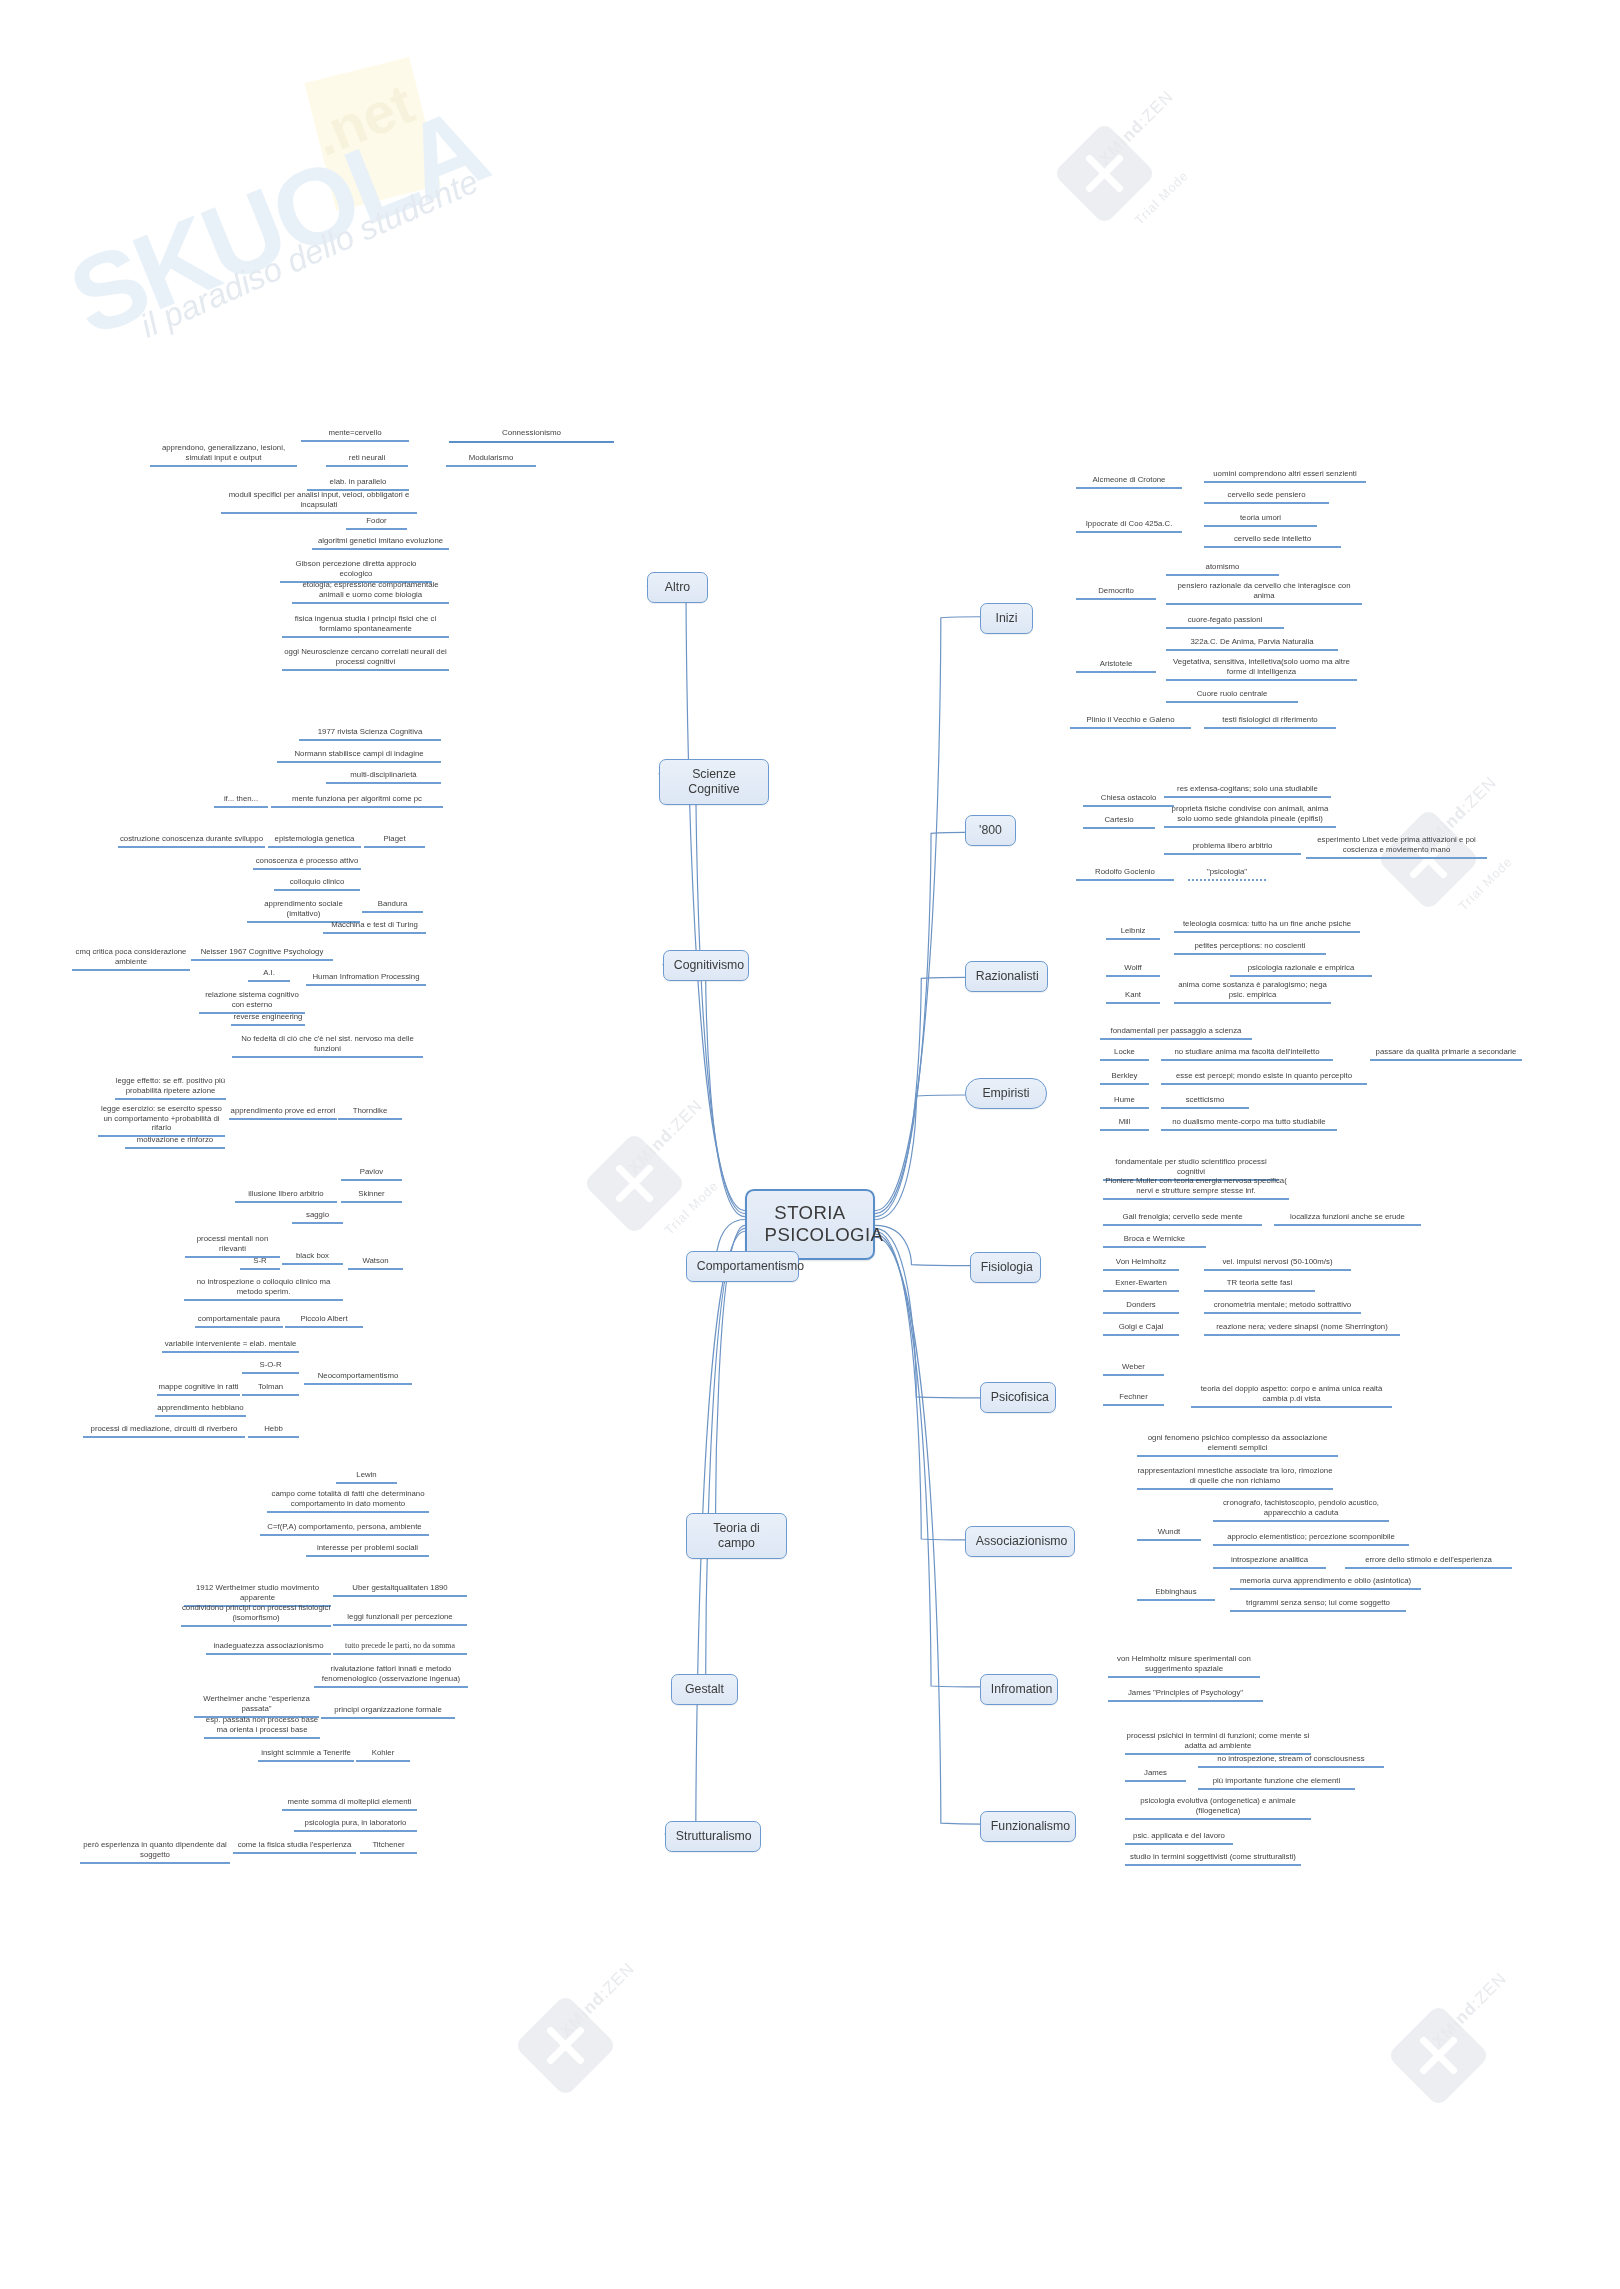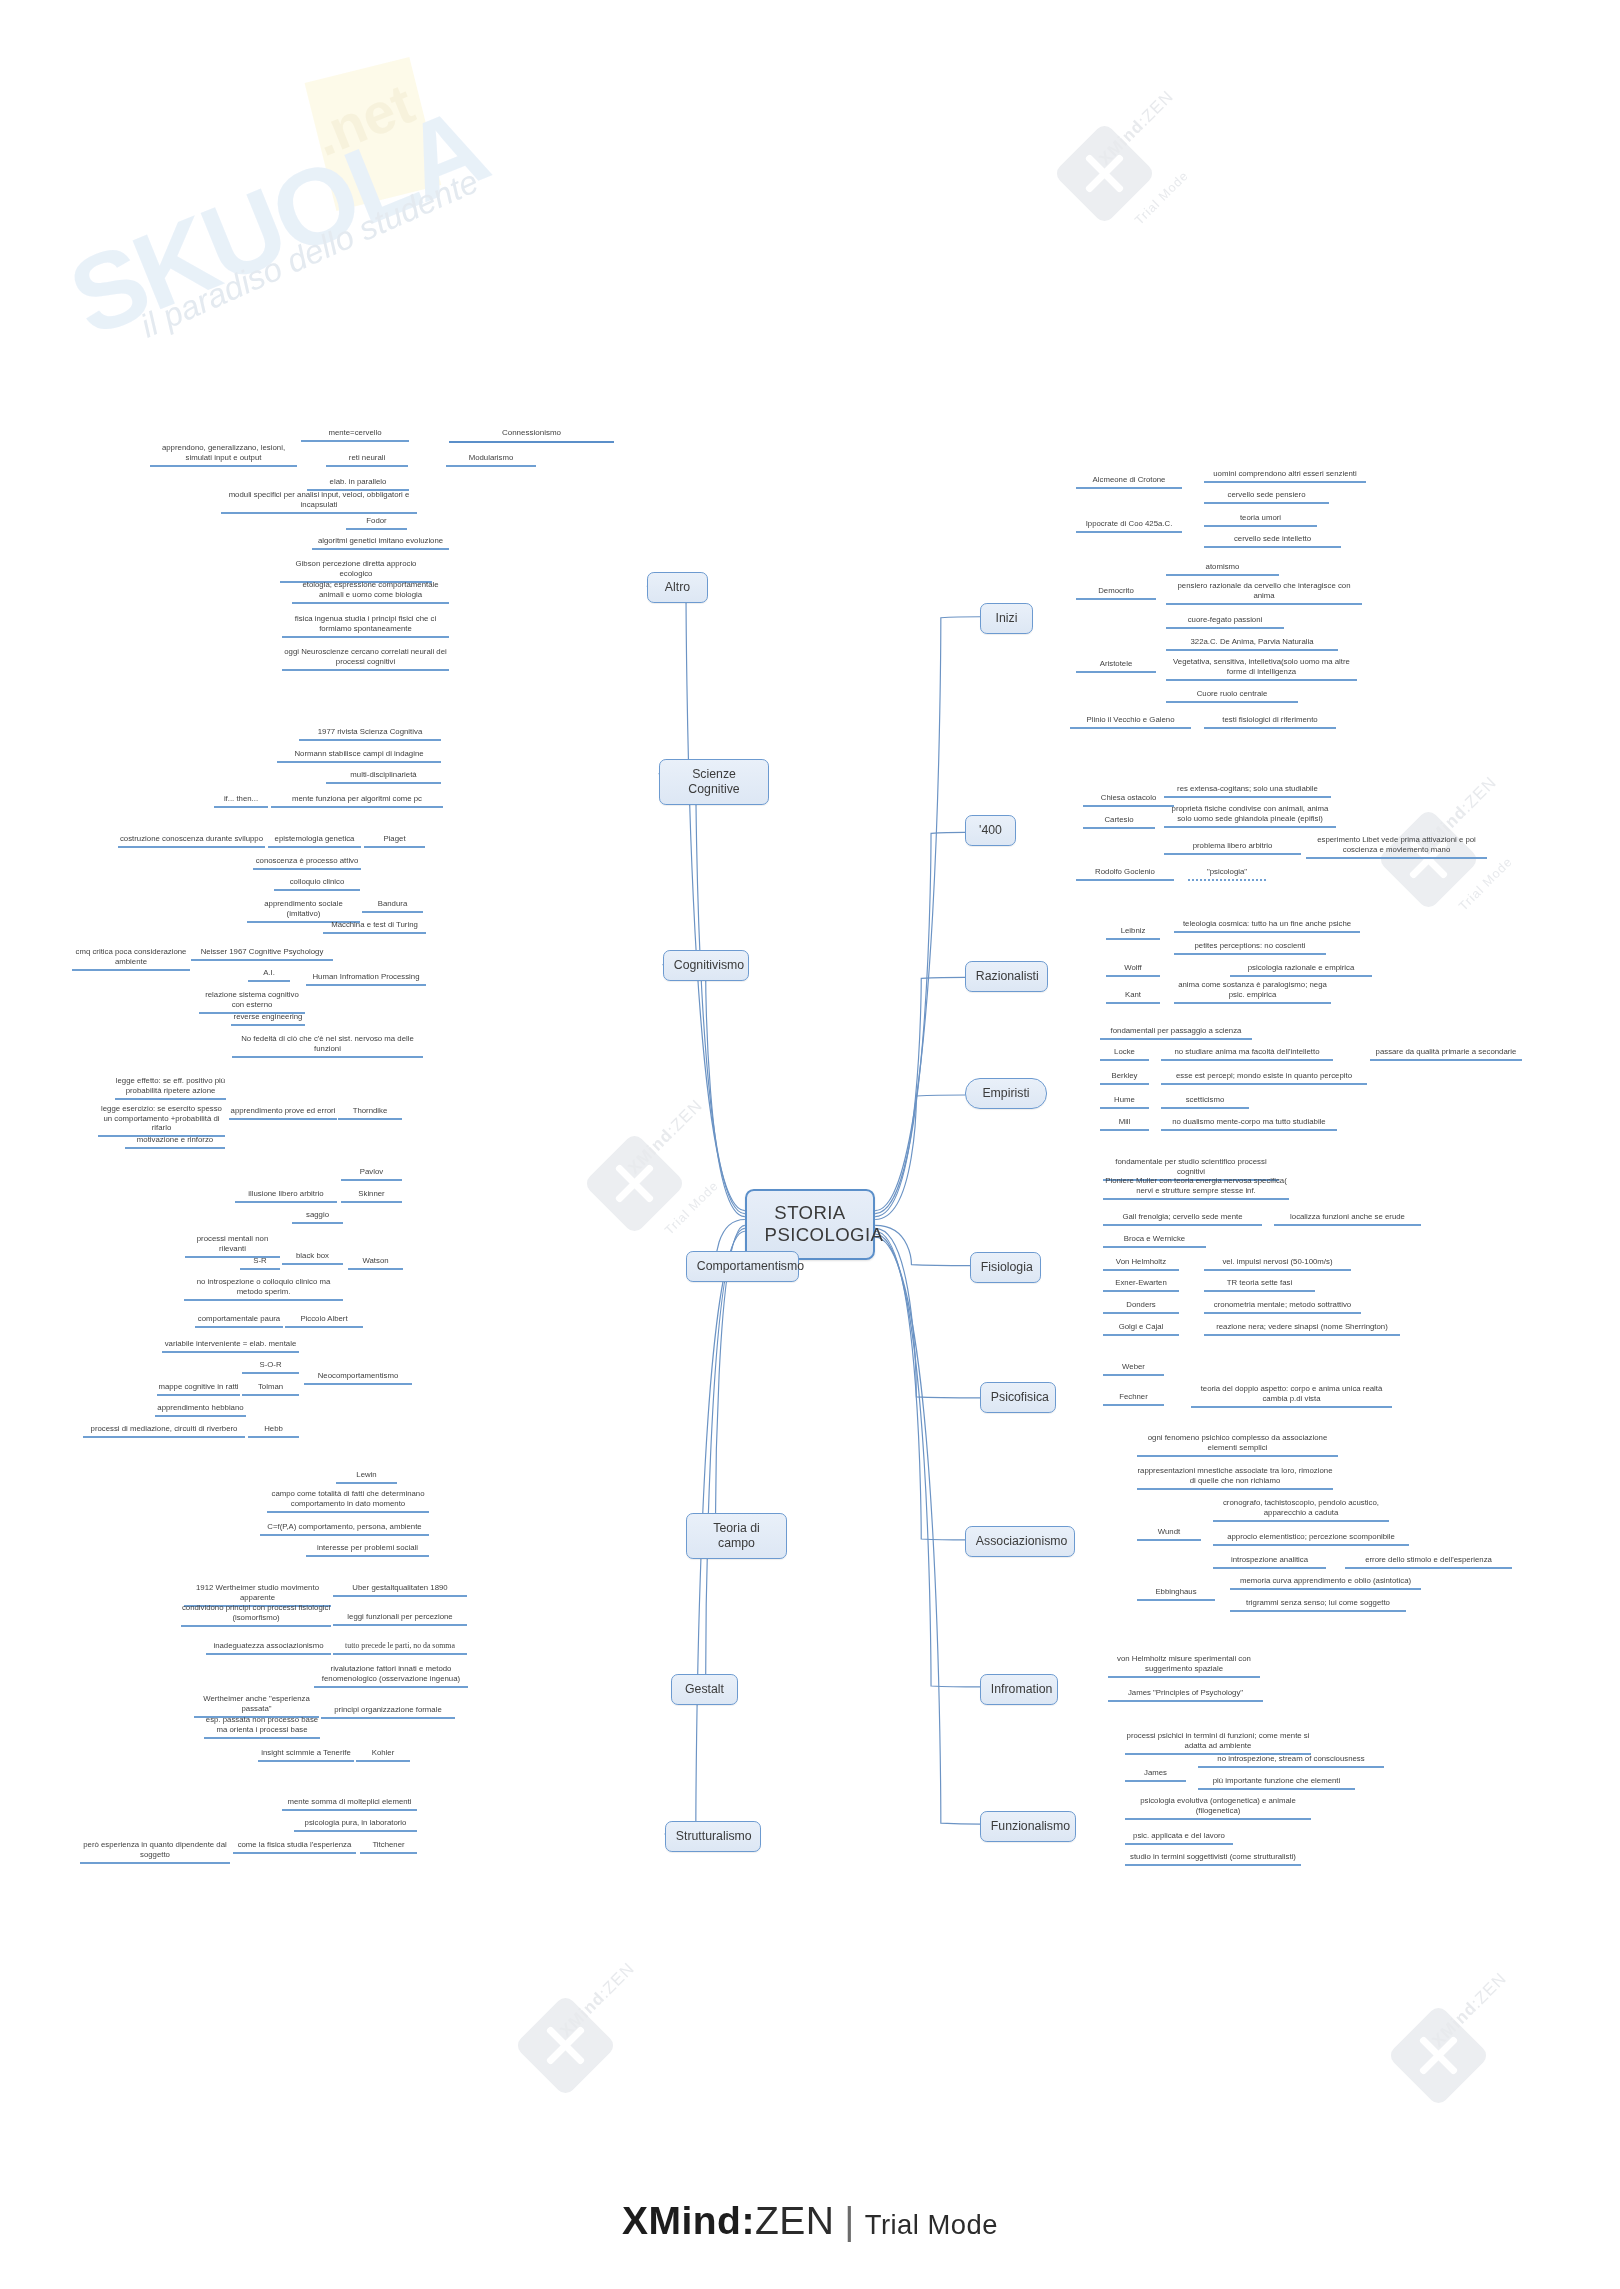--- a/index.html
+++ b/index.html
@@ -310,21 +310,21 @@
   <div class="node leaf sub" style="left:1166px;top:615px;width:118px;">cuore-fegato passioni</div>
 
   <div class="node leaf sub" style="left:1076px;top:659px;width:80px;">Aristotele</div>
   <div class="node leaf sub" style="left:1166px;top:637px;width:172px;">322a.C. De Anima, Parvia Naturalia</div>
   <div class="node leaf sub" style="left:1166px;top:657px;width:191px;">Vegetativa, sensitiva, intelletiva(solo uomo ma altre forme di intelligenza</div>
   <div class="node leaf sub" style="left:1166px;top:689px;width:132px;">Cuore ruolo centrale</div>
 
   <div class="node leaf sub" style="left:1070px;top:715px;width:121px;">Plinio il Vecchio e Galeno</div>
   <div class="node leaf sub" style="left:1204px;top:715px;width:132px;">testi fisiologici di riferimento</div>
 
-  <div class="node topic" style="left:965px;top:815px;width:51px;">'400</div>
+  <div class="node topic" style="left:965px;top:815px;width:51px;">'800</div>
   <div class="node leaf sub" style="left:1083px;top:761px;width:91px;margin-top:32px;">Chiesa ostacolo</div>
   <div class="node leaf sub" style="left:1083px;top:815px;width:72px;">Cartesio</div>
   <div class="node leaf sub" style="left:1164px;top:784px;width:167px;">res extensa-cogitans; solo una studiabile</div>
   <div class="node leaf sub" style="left:1164px;top:804px;width:172px;">proprietà fisiche condivise con animali, anima solo uomo sede ghiandola pineale (epifisi)</div>
   <div class="node leaf sub" style="left:1164px;top:841px;width:137px;">problema libero arbitrio</div>
   <div class="node leaf sub" style="left:1306px;top:835px;width:181px;">esperimento Libet vede prima attivazioni e poi coscienza e moviemento mano</div>
   <div class="node leaf sub" style="left:1076px;top:867px;width:98px;">Rodolfo Goclenio</div>
   <div class="node leaf dashed sub" style="left:1188px;top:867px;width:78px;">"psicologia"</div>
 
   <div class="node topic" style="left:965px;top:961px;width:83px;">Razionalisti</div>
@@ -386,18 +386,15 @@
 
   <div class="node topic" style="left:980px;top:1811px;width:96px;">Funzionalismo</div>
   <div class="node leaf sub" style="left:1125px;top:1731px;width:186px;">processi psichici in termini di funzioni; come mente si adatta ad ambiente</div>
   <div class="node leaf sub" style="left:1125px;top:1768px;width:61px;">James</div>
   <div class="node leaf sub" style="left:1198px;top:1754px;width:186px;">no introspezione, stream of consciousness</div>
   <div class="node leaf sub" style="left:1198px;top:1776px;width:157px;">più importante funzione che elementi</div>
   <div class="node leaf sub" style="left:1125px;top:1796px;width:186px;">psicologia evolutiva (ontogenetica) e animale (filogenetica)</div>
   <div class="node leaf sub" style="left:1125px;top:1831px;width:108px;">psic. applicata e del lavoro</div>
   <div class="node leaf sub" style="left:1125px;top:1852px;width:176px;">studio in termini soggettivisti (come strutturalisti)</div>
 
-  <div class="footer">
-    <span class="b">XMind</span><span class="b">:</span><span class="zen">ZEN</span><span class="sep">|</span><span class="tm">Trial Mode</span>
-  </div>
 
 </div>
 
 
 </body></html>

